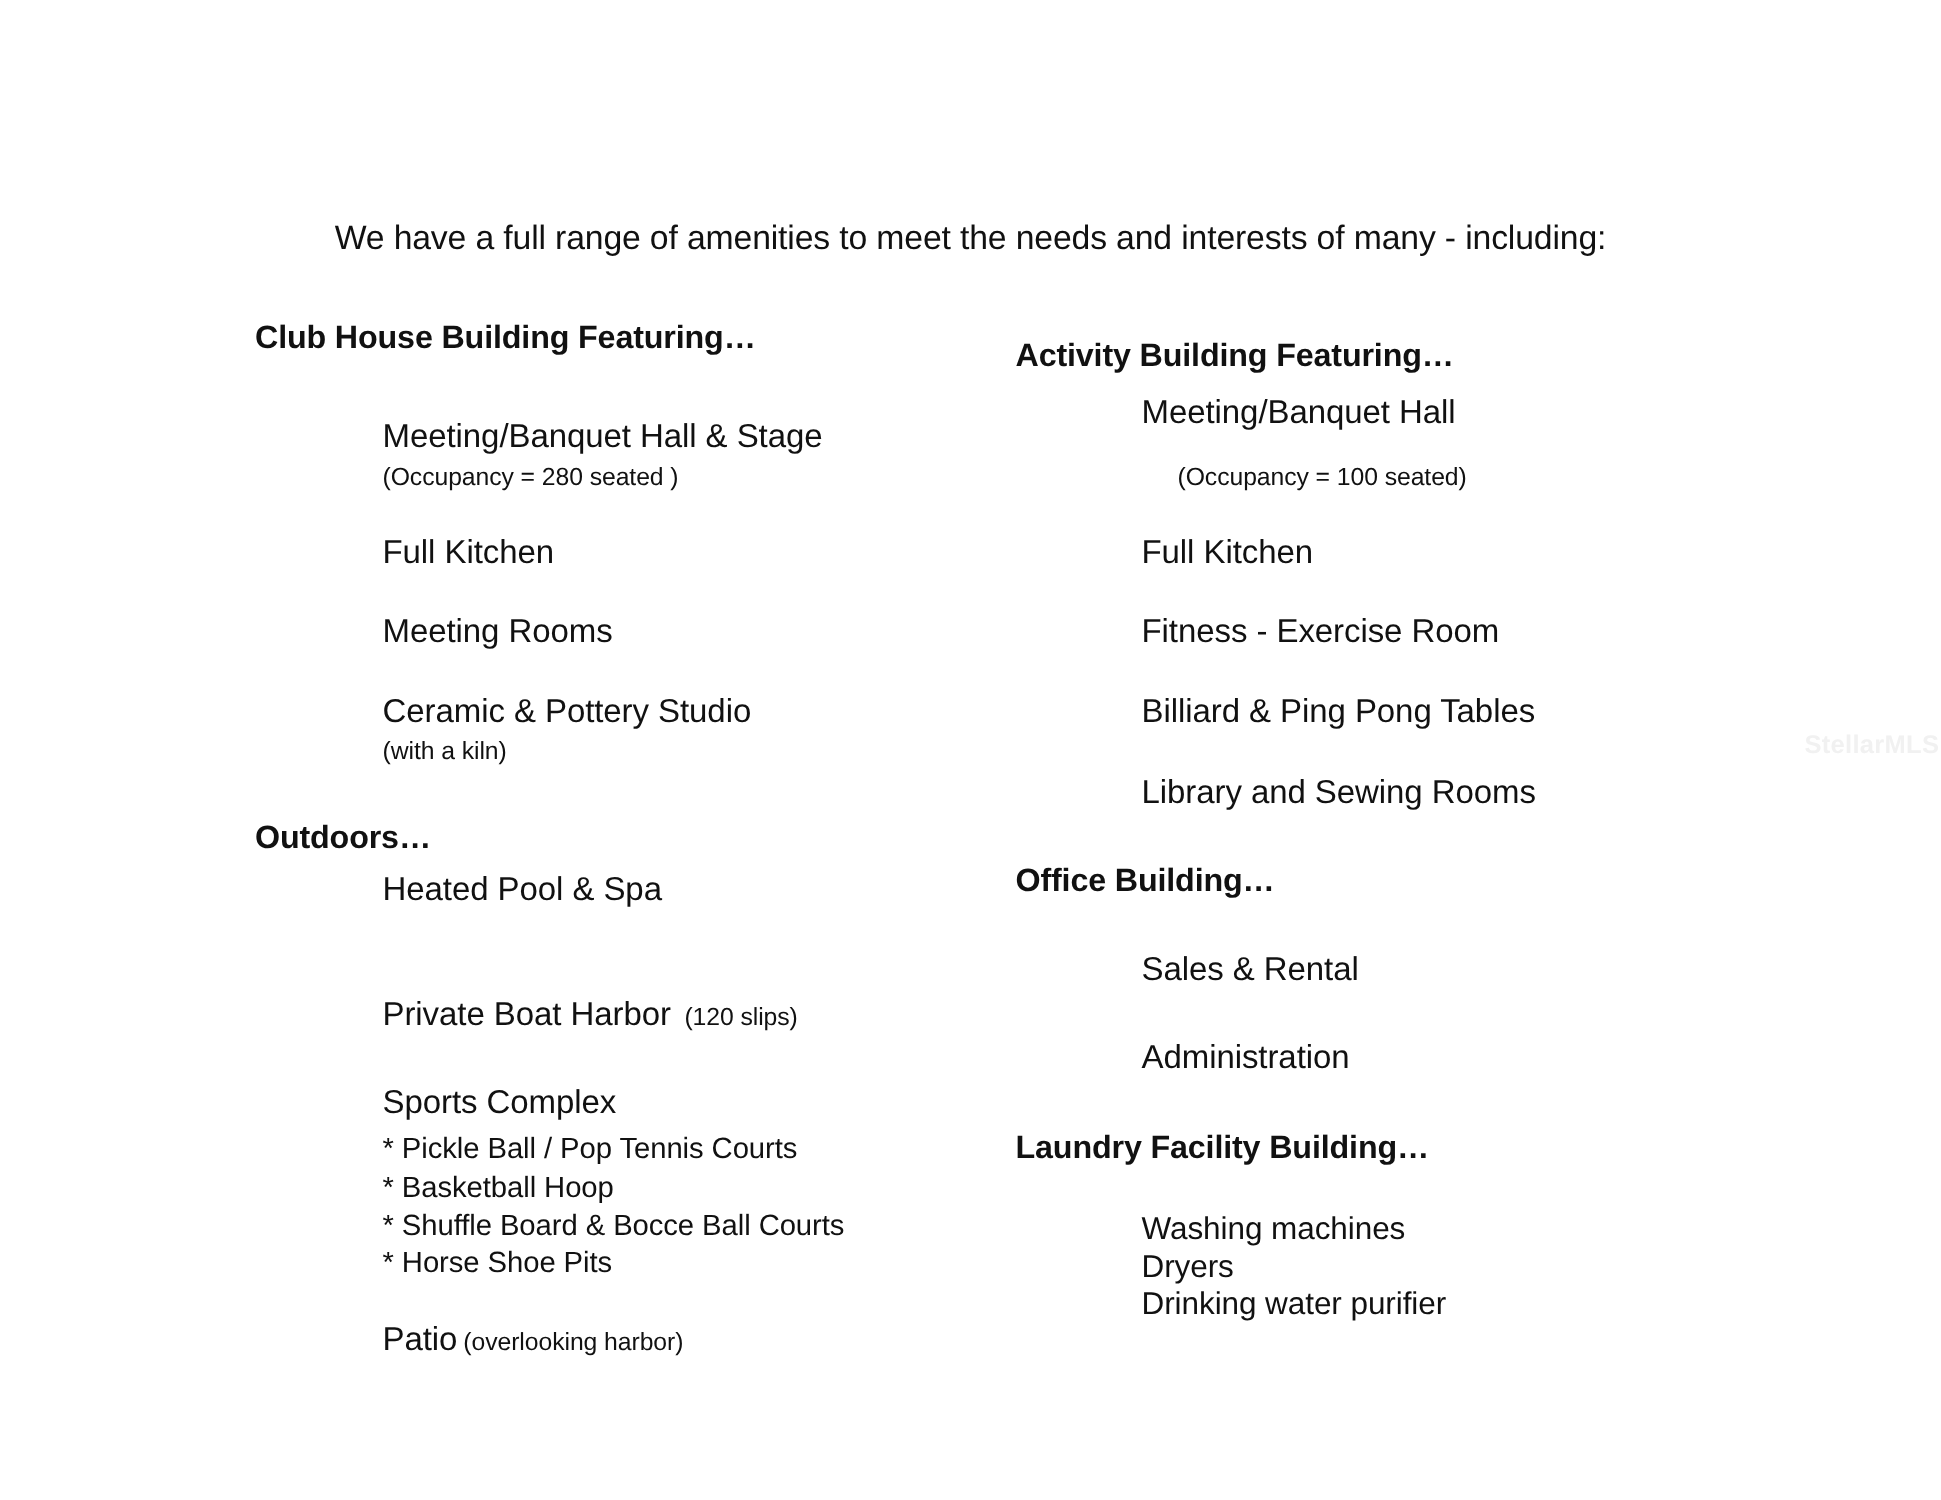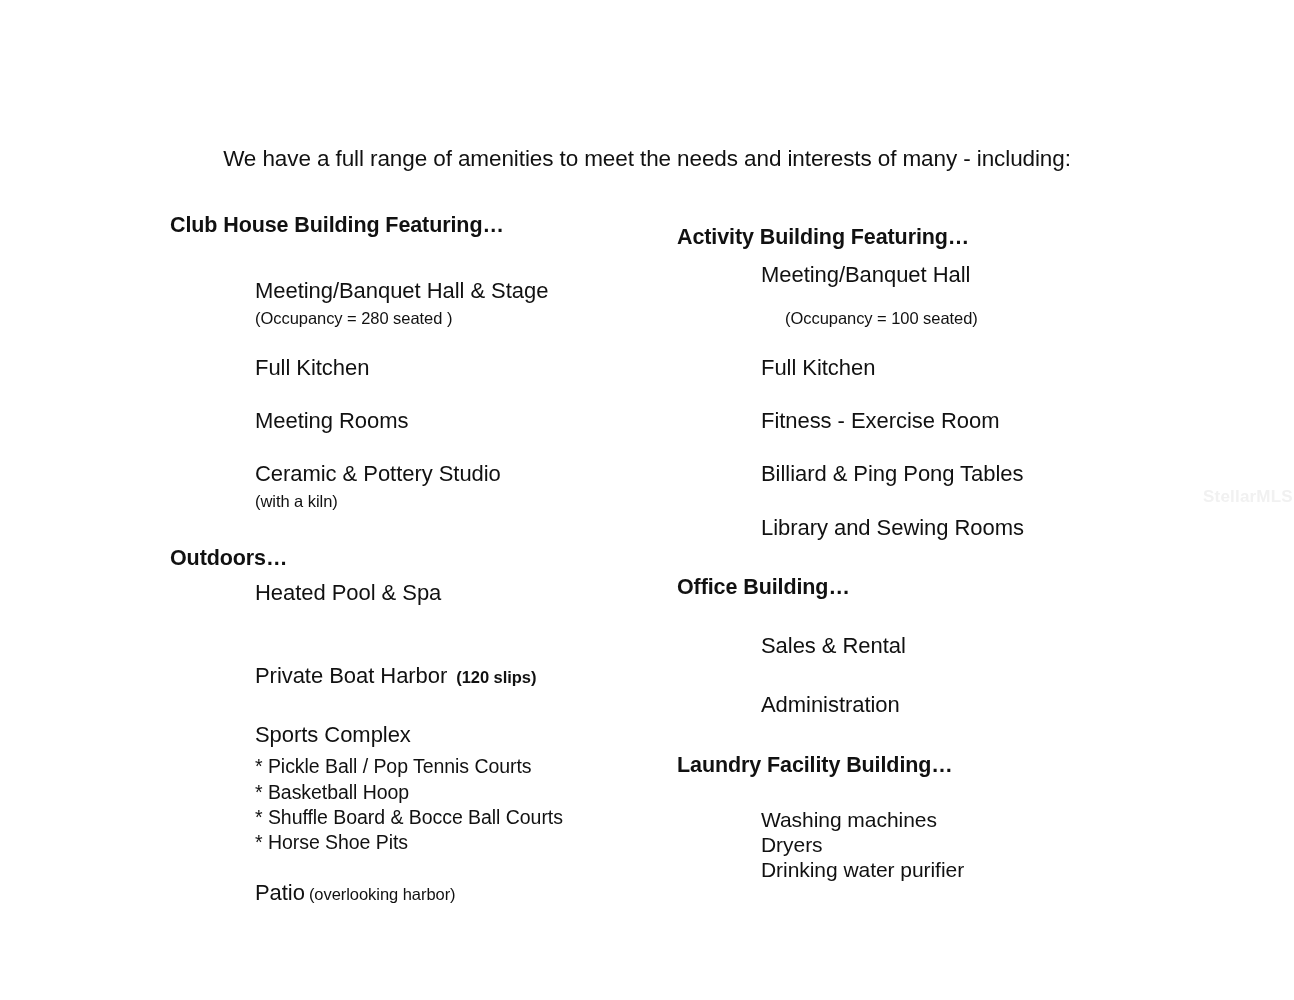--- a/index.html
+++ b/index.html
@@ -136,21 +136,21 @@
     <div class="item ind-left" style="top:408px;">Meeting Rooms</div>
 
     <div class="item ind-left" style="top:461px;">Ceramic &amp; Pottery Studio</div>
     <div class="item-sub ind-left" style="top:492px;">(with a kiln)</div>
 
     <div class="section-heading" style="top:546px; left:0;">Outdoors…</div>
 
     <div class="item ind-left" style="top:580px;">Heated Pool &amp; Spa</div>
 
     <div class="item ind-left" style="top:663px;">
-      <span>Private Boat Harbor</span><span class="inline-note" style="margin-left:9px;font-weight:bold;">(120 slips)</span>
+      <span>Private Boat Harbor</span><span class="inline-note" style="margin-left:9px;">(120 slips)</span>
     </div>
 
     <div class="item ind-left" style="top:722px;">Sports Complex</div>
 
     <div class="bullet-line ind-left" style="top:755px;">* Pickle Ball / Pop Tennis Courts</div>
     <div class="bullet-line ind-left" style="top:781px;">* Basketball Hoop</div>
     <div class="bullet-line ind-left" style="top:806px;">* Shuffle Board &amp; Bocce Ball Courts</div>
     <div class="bullet-line ind-left" style="top:831px;text-align:right;">* Horse Shoe Pits</div>
 
     <div class="item ind-left" style="top:880px;">

